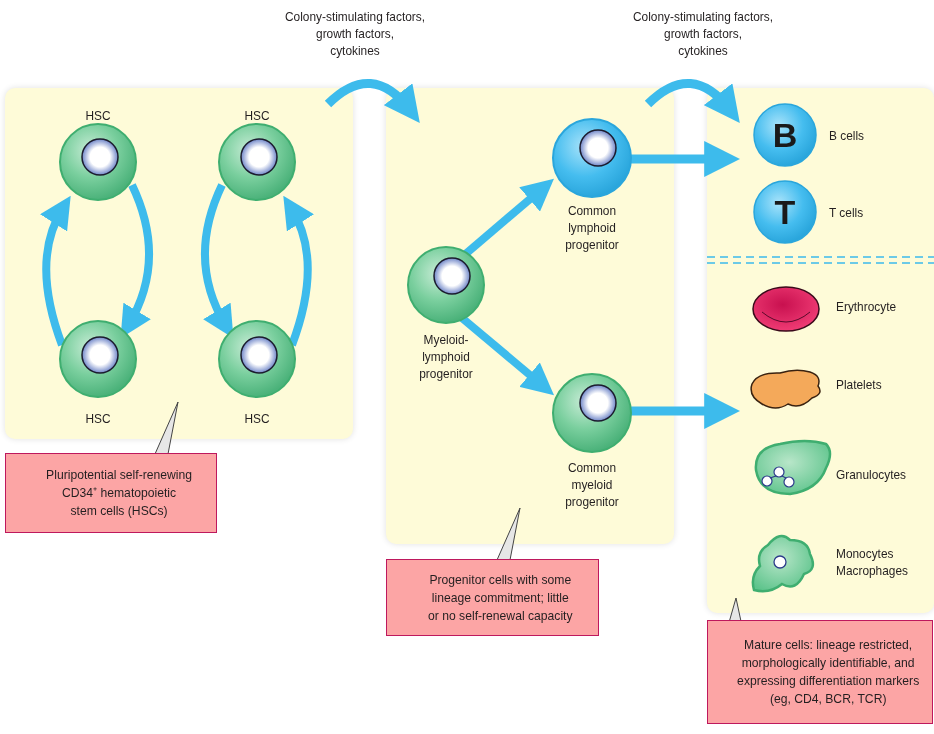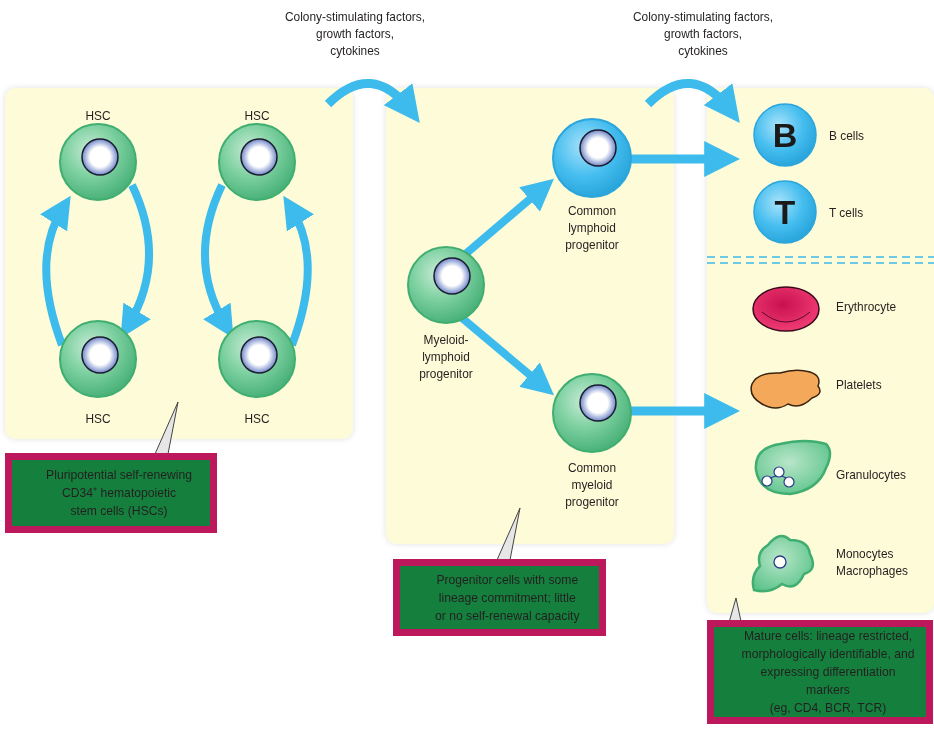--- a/index.html
+++ b/index.html
@@ -1,20 +1,20 @@
 <!DOCTYPE html>
 <html><head>
 <meta charset="utf-8">
 <style>
   html,body{margin:0;padding:0;background:#ffffff;}
   body{width:934px;height:734px;position:relative;overflow:hidden;font-family:"Liberation Sans",sans-serif;color:#231f20;}
   .panel{position:absolute;background:#fefbd8;border-radius:10px;box-shadow:0 0 6px rgba(0,0,0,0.12);}
   .lbl{position:absolute;text-align:center;font-size:13.5px;line-height:17px;color:#231f20;transform:scaleX(0.88);white-space:nowrap;}
   .lbl-left{position:absolute;font-size:13.5px;line-height:17px;color:#231f20;transform-origin:left center;transform:scaleX(0.88);white-space:nowrap;}
-  .callout{position:absolute;background:#15803d;border:7px solid #be185d;box-sizing:border-box;display:flex;align-items:center;justify-content:center;text-align:center;font-size:13.5px;line-height:18px;padding-left:16px;}
+  .callout{position:absolute;background:#fca5a5;border:1px solid #be185d;box-sizing:border-box;display:flex;align-items:center;justify-content:center;text-align:center;font-size:13.5px;line-height:18px;padding-left:16px;}
   .callout span{display:block;transform:scaleX(0.9);}
   svg{position:absolute;left:0;top:0;}
 </style>
 </head>
 <body>
 
 <div class="panel" style="left:5px;top:88px;width:348px;height:351px;"></div>
 <div class="panel" style="left:386px;top:88px;width:288px;height:456px;"></div>
 <div class="panel" style="left:707px;top:88px;width:227px;height:525px;"></div>
 
@@ -173,21 +173,21 @@
   <div>Macrophages</div>
 </div>
 
 <div class="callout" style="left:5px;top:453px;width:212px;height:80px;">
   <div>
     <span>Pluripotential self-renewing</span>
     <span>CD34⁺ hematopoietic</span>
     <span>stem cells (HSCs)</span>
   </div>
 </div>
-<div class="callout" style="left:386px;top:559px;width:213px;height:77px;margin-left:7px;">
+<div class="callout" style="left:386px;top:559px;width:213px;height:77px;">
   <div>
     <span>Progenitor cells with some</span>
     <span>lineage commitment; little</span>
     <span>or no self-renewal capacity</span>
   </div>
 </div>
 <div class="callout" style="left:707px;top:620px;width:226px;height:104px;">
   <div>
     <span>Mature cells: lineage restricted,</span>
     <span>morphologically identifiable, and</span>

